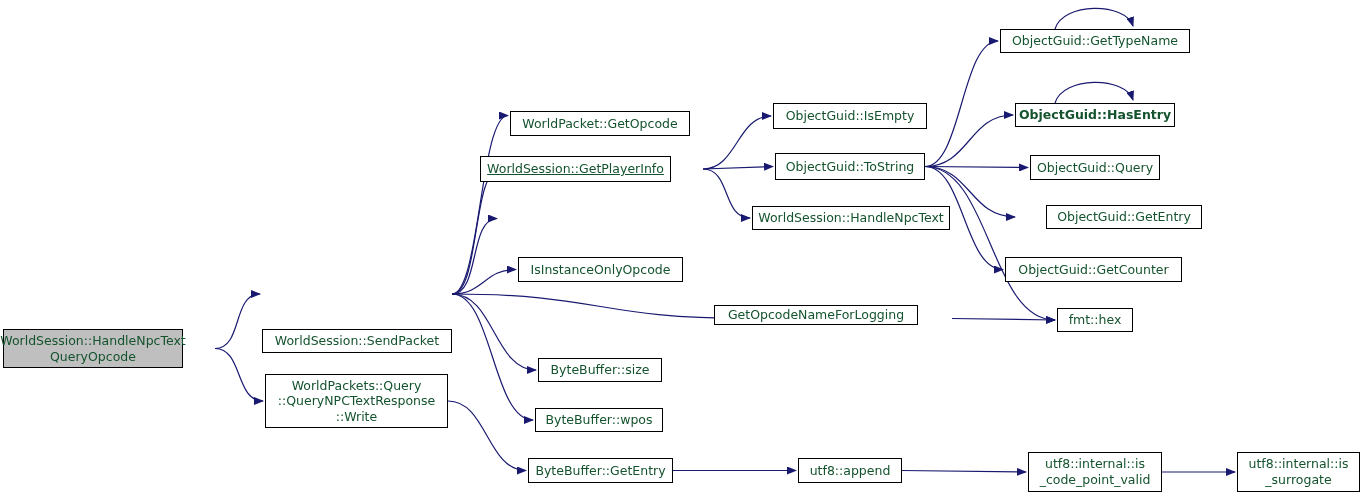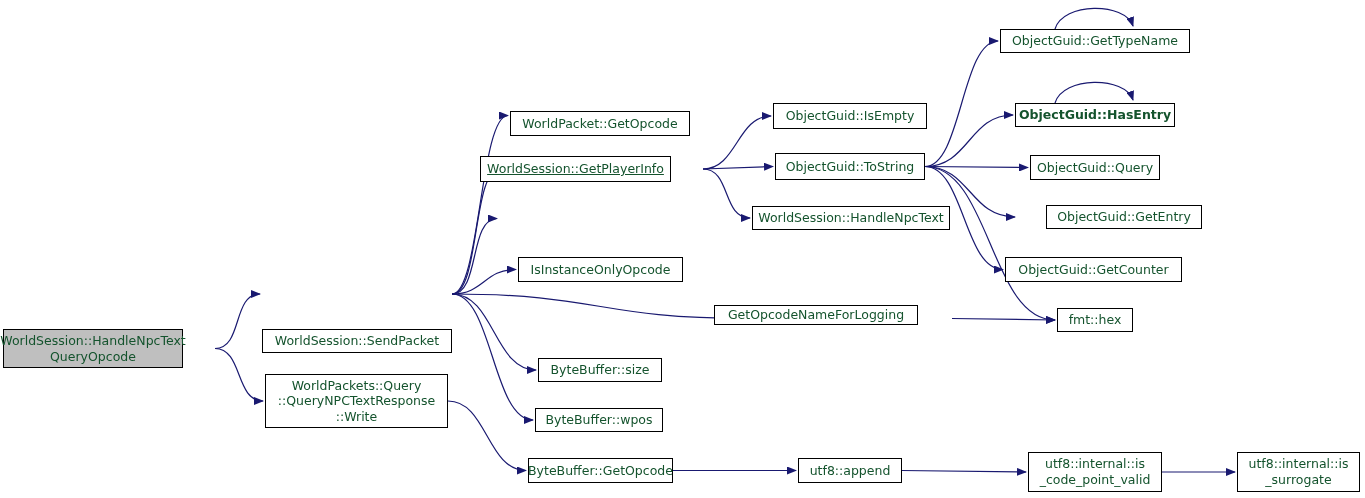--- a/index.html
+++ b/index.html
@@ -52,21 +52,21 @@
 QueryOpcode</div>
     <div class="node" style="left: 262px; top: 282px; width: 190px; height: 24px; margin-top: 47px;">WorldSession::SendPacket</div>
     <div class="node" style="left: 265px; top: 374px; width: 183px; height: 54px;">WorldPackets::Query
 ::QueryNPCTextResponse
 ::Write</div>
     <div class="node" style="left: 510px; top: 103px; width: 180px; height: 25px; margin-top: 8px;">WorldPacket::GetOpcode</div>
     <div class="node" style="left: 480px; top: 156px; width: 191px; height: 26px; text-decoration: underline;">WorldSession::GetPlayerInfo</div>
     <div class="node" style="left: 518px; top: 257px; width: 165px; height: 25px;">IsInstanceOnlyOpcode</div>
     <div class="node" style="left: 538px; top: 358px; width: 124px; height: 24px;">ByteBuffer::size</div>
     <div class="node" style="left: 535px; top: 408px; width: 128px; height: 24px;">ByteBuffer::wpos</div>
-    <div class="node" style="left: 528px; top: 458px; width: 145px; height: 25px;">ByteBuffer::GetOpcode</div>
+    <div class="node" style="left: 528px; top: 458px; width: 145px; height: 25px;">ByteBuffer::GetEntry</div>
     <div class="node" style="left: 773px; top: 103px; width: 154px; height: 26px;">ObjectGuid::IsEmpty</div>
     <div class="node" style="left: 775px; top: 153px; width: 150px; height: 27px;">ObjectGuid::ToString</div>
     <div class="node" style="left: 752px; top: 206px; width: 198px; height: 24px;">WorldSession::HandleNpcText</div>
     <div class="node" style="left: 714px; top: 305px; width: 204px; height: 20px;">GetOpcodeNameForLogging</div>
     <div class="node" style="left: 1000px; top: 29px; width: 190px; height: 24px;">ObjectGuid::GetTypeName</div>
     <div class="node" style="left: 1015px; top: 103px; width: 160px; height: 24px; font-weight: bold;">ObjectGuid::HasEntry</div>
     <div class="node" style="left: 1030px; top: 155px; width: 130px; height: 25px;">ObjectGuid::Query</div>
     <div class="node" style="left: 1017px; top: 205px; width: 156px; height: 24px; margin-left: 29px;">ObjectGuid::GetEntry</div>
     <div class="node" style="left: 1005px; top: 257px; width: 177px; height: 25px;">ObjectGuid::GetCounter</div>
     <div class="node" style="left: 1057px; top: 308px; width: 76px; height: 24px;">fmt::hex</div>

